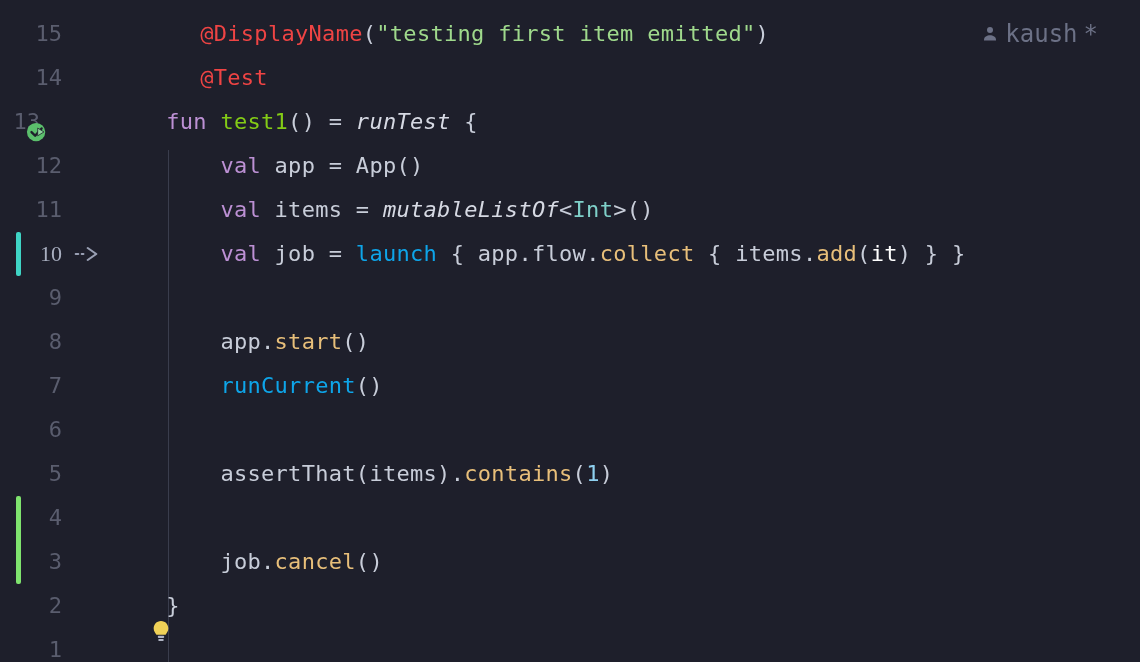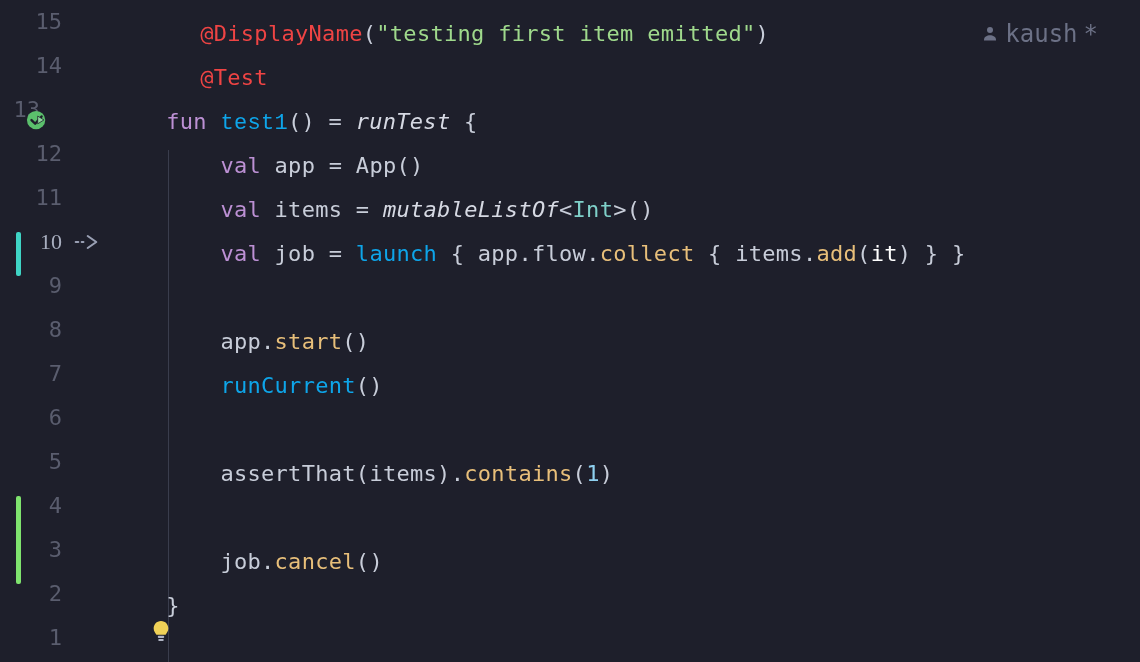--- a/index.html
+++ b/index.html
@@ -11,20 +11,21 @@
     color: #c8cdd9;
     width: 1140px;
     height: 662px;
     overflow: hidden;
     position: relative;
   }
   .editor { display: flex; height: 100%; }
   .gutter {
     width: 112px;
     flex-shrink: 0;
+    padding-top: 12px;
     position: relative;
   }
   .gutter-line {
     height: 44px;
     display: flex;
     align-items: center;
     justify-content: flex-end;
     padding-right: 50px;
     position: relative;
     color: #5a5d6e;
@@ -88,21 +89,21 @@
   .bulb {
     position: absolute;
     left: 38px;
     bottom: 0px;
   }
   .bulb svg { width: 22px; height: 28px; }
   
   .tk-ann   { color: #ef4444; margin-left: 34px; }    
   .tk-str   { color: #9fd98c; }    
   .tk-kw    { color: #bc90d4; }    
-  .tk-fn    { color: #0ea5e9; font-family: Liberation Mono, monospace; }    
+  .tk-fn    { color: #84cc16; }    
   .tk-it    { color: #d6d9e3; font-style: italic; } 
   .tk-type  { color: #7fd0c9; }    
   .tk-ref   { color: #0ea5e9; }    
   .tk-meth  { color: #e8bf7a; }    
   .tk-num   { color: #8fd0f0; }    
   .tk-id    { color: #c8cdd9; }    
   .tk-punc  { color: #c8cdd9; }
   .tk-op    { color: #c8cdd9; }    
   .tk-this  { color: #ffffff; }
 </style>

